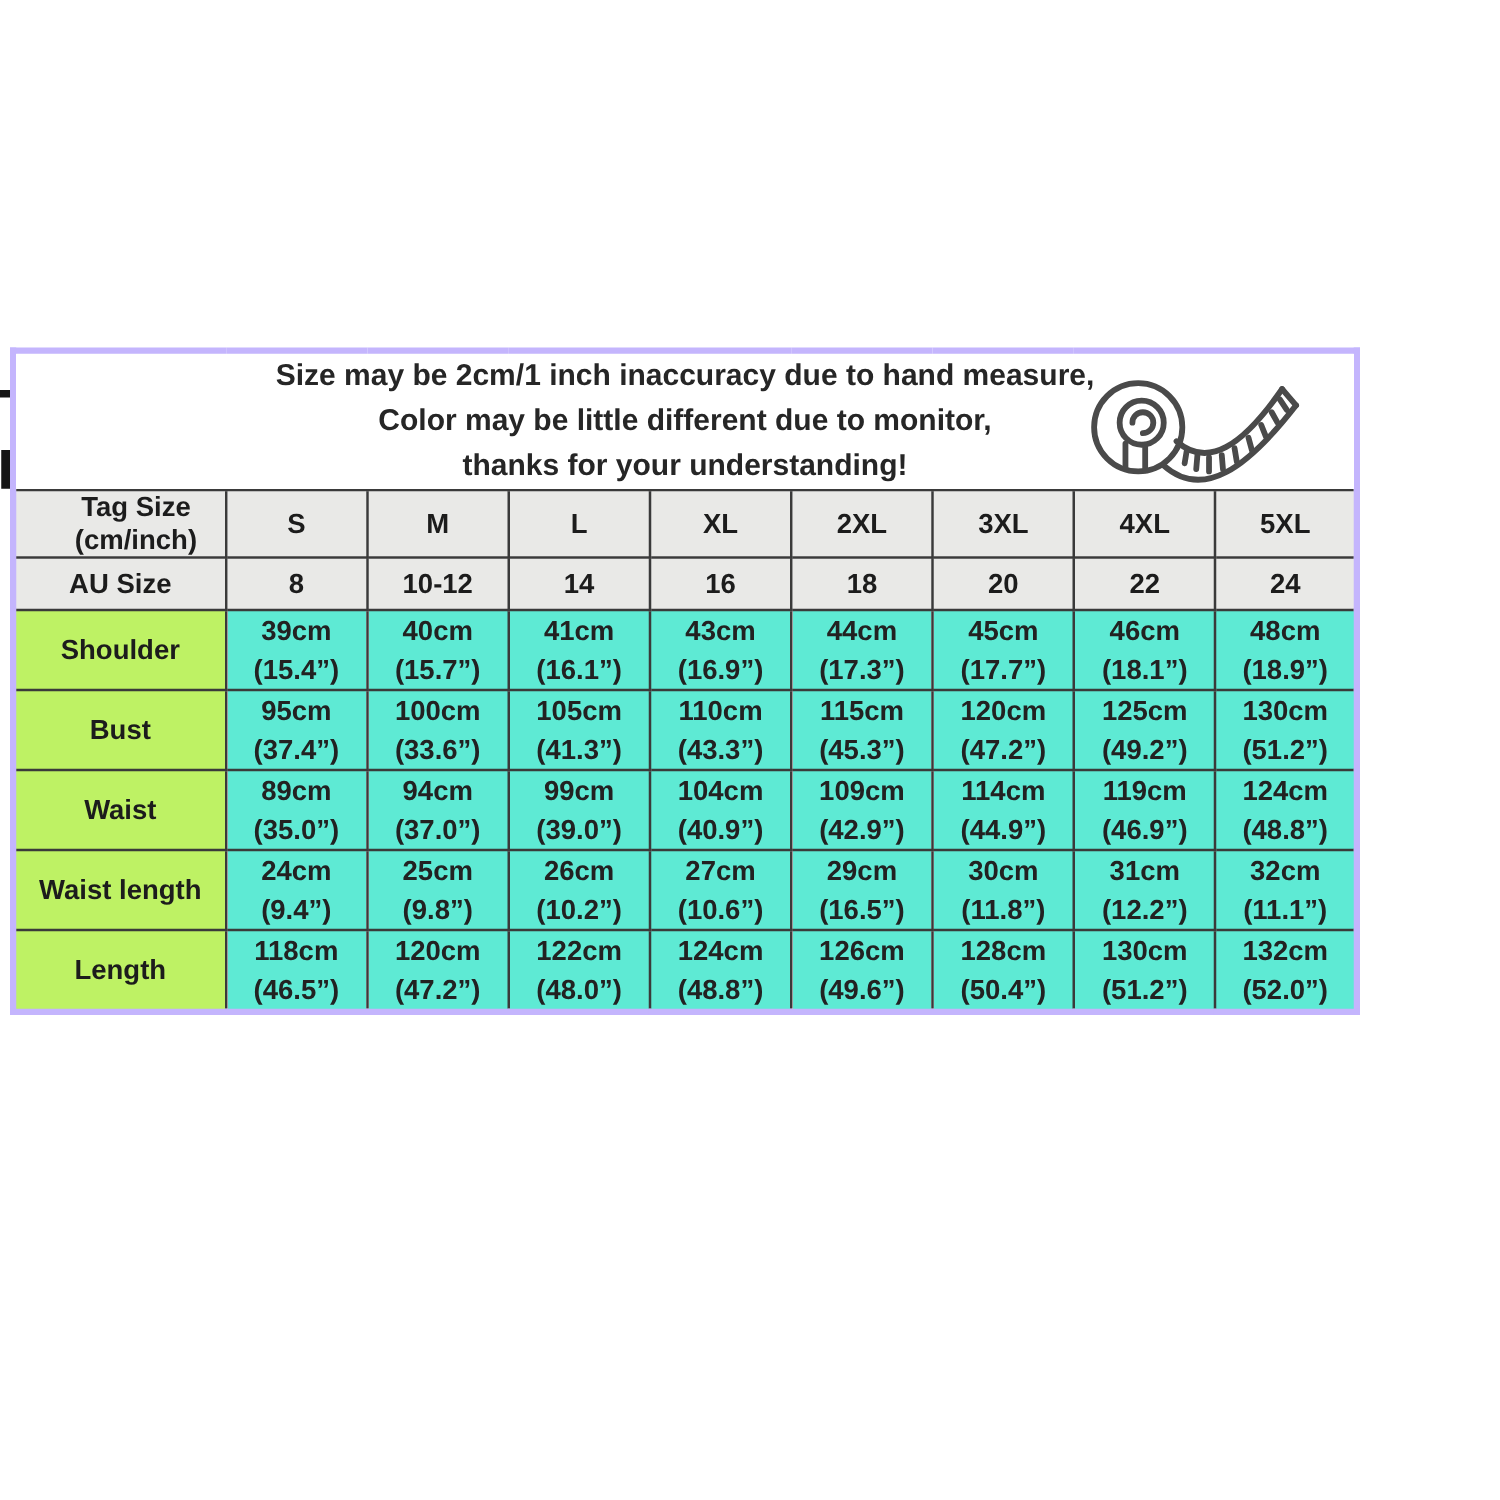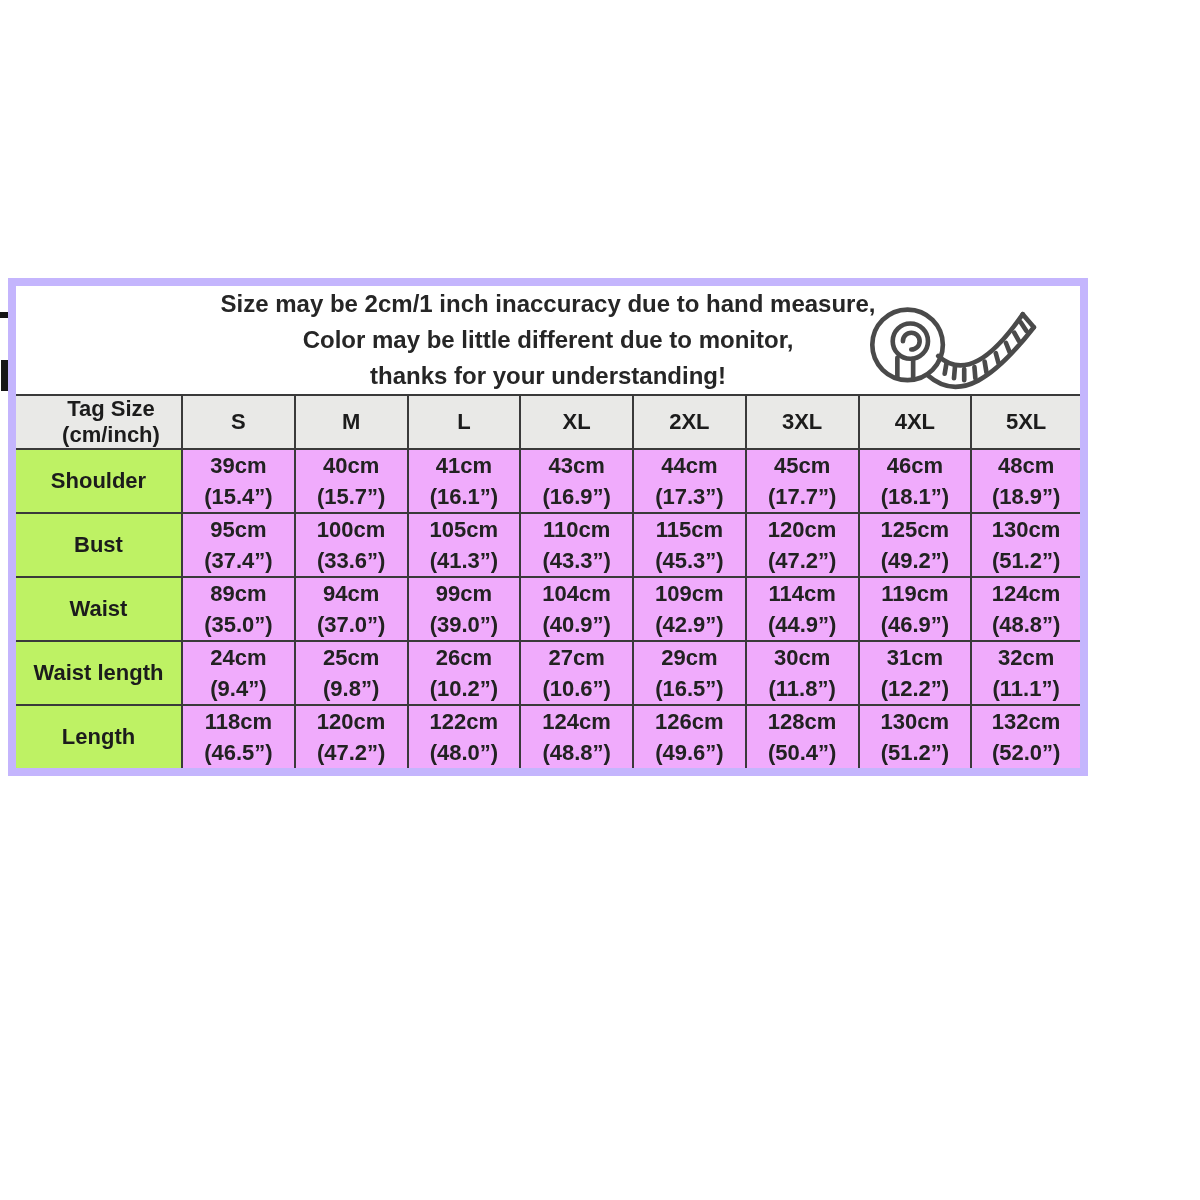--- a/index.html
+++ b/index.html
@@ -6,42 +6,42 @@
   body{
     width:1200px;height:1200px;position:relative;background:#ffffff;
     font-family:"Liberation Sans","DejaVu Sans",sans-serif;
     -webkit-font-smoothing:antialiased;
   }
   .stage{position:absolute;inset:0;background:#ffffff;overflow:hidden;}
 
   table.size-table{
     position:absolute;left:8px;top:278px;width:1080px;
     border-collapse:collapse;table-layout:fixed;
-    border:8px solid #c4b5fd;
+    border:5px solid #c4b5fd;
   }
   .size-table th,.size-table td{
     border:2px solid #3a3a3a;
     text-align:center;vertical-align:middle;
     color:#1c1c1c;padding:0;overflow:hidden;
   }
   
   .notice-cell{background:#ffffff;height:106px;position:relative;}
   .notice-text{font-size:24px;font-weight:bold;line-height:36px;color:#262626;}
   .tape-svg{position:absolute;right:26px;top:5px;}
 
   
   .row-gray th,.row-gray td{background:#e9e9e7;}
   .r-tag{height:54px}
   .r-size{height:42px}
   .label-2line{line-height:26px;margin-left:25px;}
 
   
   .measure-row{height:63px}
   .measure-row th{background:#bef264;}
-  .measure-row td{background:#f0abfc;}
+  .measure-row td{background:#5eead4;}
   .m-line{display:block;font-size:22px;font-weight:bold;line-height:31px;color:#222;}
 
   th{font-size:22px;font-weight:bold;}
   .size-val{font-size:22px;font-weight:bold;}
 
   
   .artifact{position:absolute;background:#151515;}
   #art1{left:0;top:312px;width:8px;height:6px;}
   #art2{left:1px;top:360px;width:8px;height:31px;}
 </style>
@@ -99,20 +99,31 @@
       <td><span class="size-val">L</span></td>
       <td><span class="size-val">XL</span></td>
       <td><span class="size-val">2XL</span></td>
       <td><span class="size-val">3XL</span></td>
       <td><span class="size-val">4XL</span></td>
       <td><span class="size-val">5XL</span></td>
     </tr>
 
 
 
+    <tr class="row-gray r-size">
+      <th>AU Size</th>
+      <td><span class="size-val">8</span></td>
+      <td><span class="size-val">10-12</span></td>
+      <td><span class="size-val">14</span></td>
+      <td><span class="size-val">16</span></td>
+      <td><span class="size-val">18</span></td>
+      <td><span class="size-val">20</span></td>
+      <td><span class="size-val">22</span></td>
+      <td><span class="size-val">24</span></td>
+    </tr>
 
     <tr class="measure-row">
       <th>Shoulder</th>
       <td>
             <span class="m-line">39cm</span>
             <span class="m-line">(15.4”)</span>
           </td>
       <td>
             <span class="m-line">40cm</span>
             <span class="m-line">(15.7”)</span>

